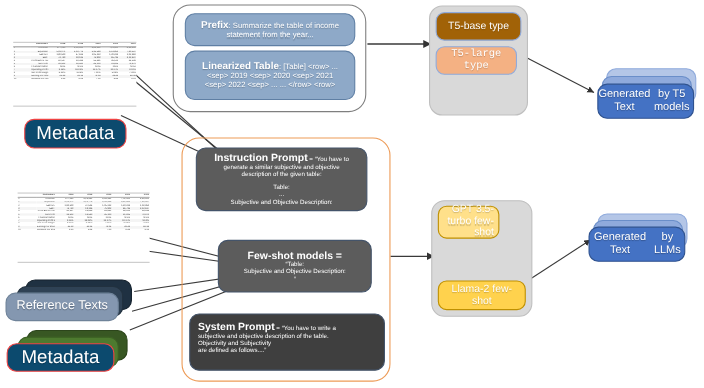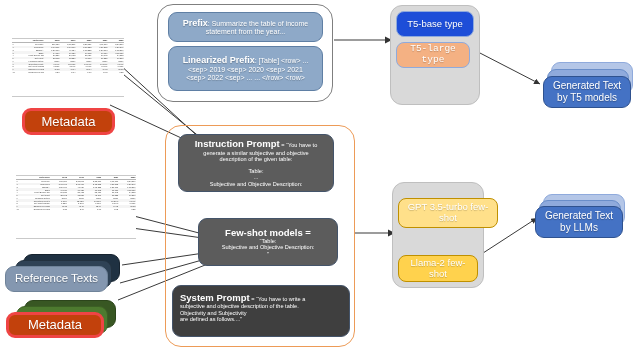--- a/index.html
+++ b/index.html
@@ -61,24 +61,24 @@
     border-bottom: 0.5px solid #b5b5b5;
     text-align: right;
   }
   .mini-table td { text-align: right; }
   .mini-table td.idx { text-align: left; color: #555; width: 5px; }
   .mini-table td.lbl, .mini-table th.lbl { text-align: right; }
   .mini-table tr:nth-child(even) td { background: #f4f4f4; }
 
   
   .green-box {
-    background: #c2410c;
-    border: 3px solid #ef4444;
-    color: #ffffff;
-    font-size: 13px;
+    background: #0c4a6e;
+    border: 1px solid #ef4444;
+    color: #ffffff;
+    font-size: 17px;
     text-shadow: 0 1px 1px rgba(0,0,0,.25);
   }
   .stack-layer { position: absolute; border-radius: 9px; }
 
   
   .blue-ref {
     background: #8497b0;
     border: 1px solid #6f8399;
     color: #ffffff;
     font-size: 11.5px;
@@ -138,34 +138,34 @@
     display: flex;
     align-items: center;
     justify-content: center;
     text-align: center;
     color: #ffffff;
     font-size: 9.5px;
     line-height: 1.15;
     text-shadow: 0 1px 1px rgba(0,0,0,.22);
     padding: 0 4px;
   }
-  .t5-1 { background: #1d4ed8; border: 1px solid #8faadc; }
+  .t5-1 { background: #a16207; border: 1px solid #8faadc; }
   .t5-2 { background: #f4b183; border: 1px solid #8faadc; }
   .t5-3 { background: #ed9b57; border: 1px solid #8faadc; }
   .llm-1 { background: #ffe08a; border: 1px solid #bf9000; }
   .llm-2 { background: #ffd966; border: 1px solid #bf9000; }
   .llm-3 { background: #ffd24d; border: 1px solid #bf9000; }
 
   
   .out-front {
     background: #4472c4;
     border: 1px solid #2f528f;
     color: #ffffff;
     font-size: 10px;
-    flex-direction: column;
+    flex-direction: row;
     text-shadow: 0 1px 1px rgba(0,0,0,.3);
   }
   .out-back1 { background: #b4c6e7; border: 1px solid #8faadc; }
   .out-back2 { background: #8faadc; border: 1px solid #6a8ec9; }
 
   .sub { display:block; }
 </style>
 </head>
 <body>
 
@@ -455,21 +455,21 @@
   <div class="outline-box" style="left:157px; top:4px; width:176px; height:98px;"></div>
 
   <div class="node chip-blue" style="left:168px; top:12px; width:155px; height:30px;">
     <span style="display:block;">
       <b>Prefix</b><span>: </span><span>Summarize the table of income statement from the year...</span>
     </span>
   </div>
 
   <div class="node chip-blue" style="left:168px; top:46px; width:155px; height:45px;">
     <span style="display:block;">
-      <b>Linearized Prefix</b><span>: </span><span>[Table] &lt;row&gt; ...</span>
+      <b>Linearized Table</b><span>: </span><span>[Table] &lt;row&gt; ...</span>
       <span class="sub">&lt;sep&gt; 2019 &lt;sep&gt; 2020 &lt;sep&gt; 2021</span>
       <span class="sub">&lt;sep&gt; 2022 &lt;sep&gt; ... ... &lt;/row&gt; &lt;row&gt;</span>
     </span>
   </div>
 
   <div class="outline-box orange-outline" style="left:165px; top:125px; width:190px; height:222px;"></div>
 
   <div class="node chip-grey" style="left:178px; top:134px; width:156px; height:58px;">
     <span style="display:block;">
       <span class="ttl">Instruction Prompt</span><span> = </span><span>“You have to</span>
@@ -509,21 +509,21 @@
   </div>
 
   <div class="node out-back1" style="left:551px; top:62px; width:82px; height:32px;"></div>
   <div class="node out-back2" style="left:547px; top:69px; width:82px; height:32px;"></div>
   <div class="node out-front" style="left:543px; top:76px; width:88px; height:32px;">
     <span>Generated Text</span>
     <span>by T5 models</span>
   </div>
 
   <div class="model-panel" style="left:392px; top:182px; width:92px; height:106px;"></div>
-  <div class="model-chip llm-1" style="left:398px; top:198px; width:100px; height:30px;">
+  <div class="model-chip llm-1" style="left:398px; top:187px; width:56px; height:30px;text-align:right;">
     <span>GPT 3.5-turbo few-shot</span>
   </div>
   <div class="model-chip llm-3" style="left:398px; top:255px; width:80px; height:27px;">
     <span>Llama-2 few-shot</span>
   </div>
 
   <div class="node out-back1" style="left:543px; top:194px; width:82px; height:32px;"></div>
   <div class="node out-back2" style="left:539px; top:200px; width:82px; height:32px;"></div>
   <div class="node out-front" style="left:535px; top:206px; width:88px; height:32px;">
     <span>Generated Text</span>

